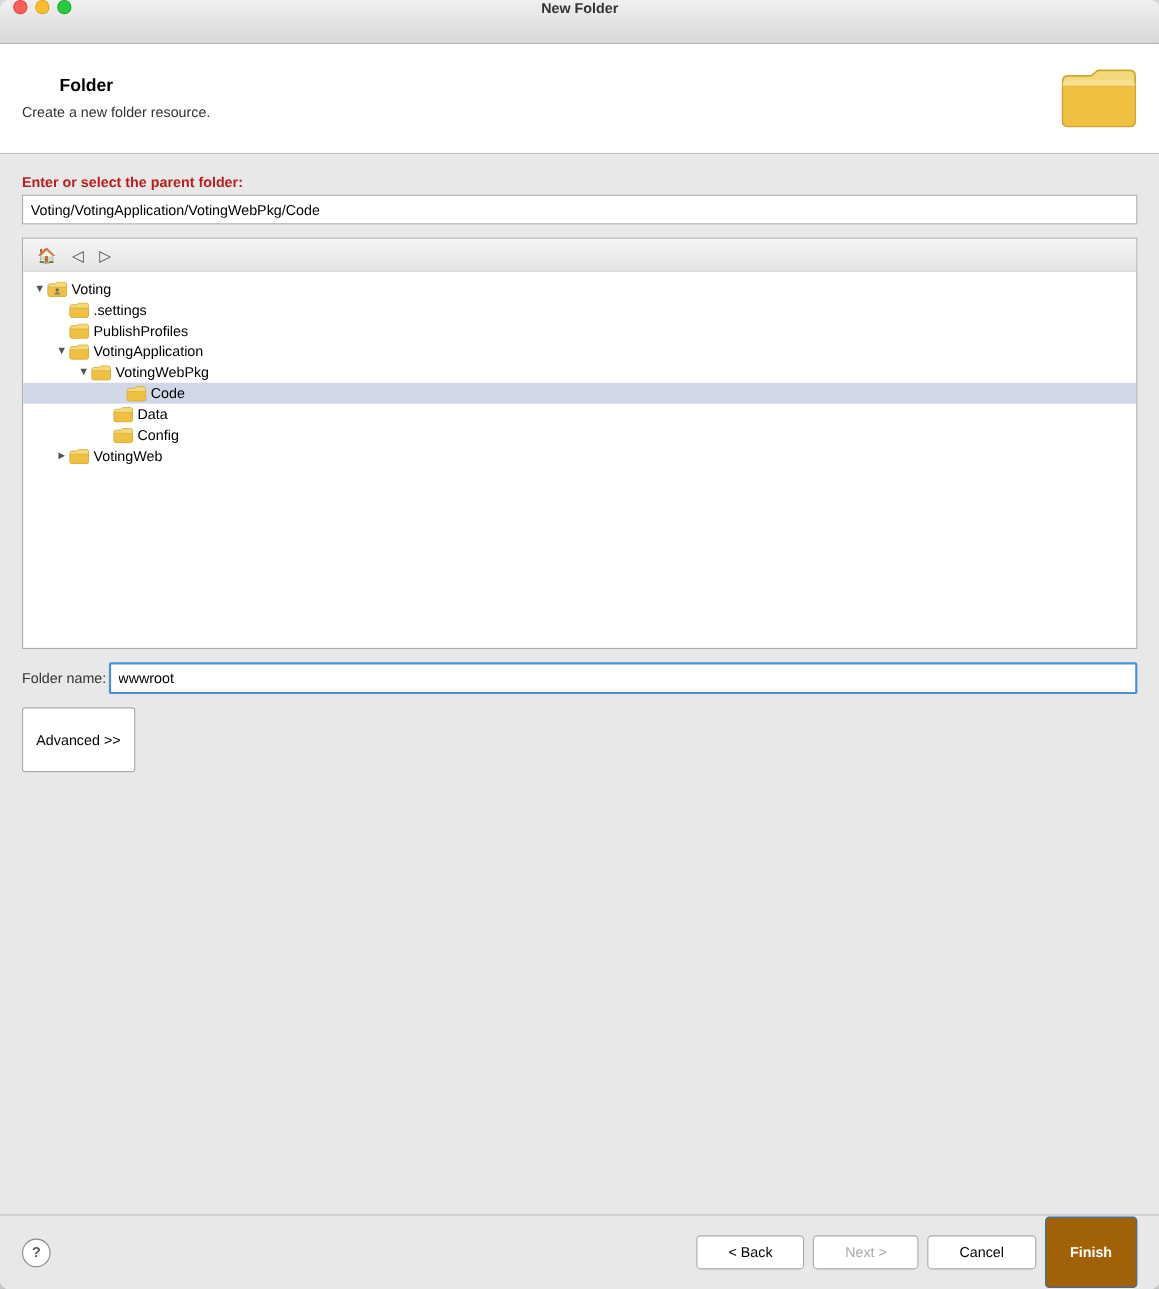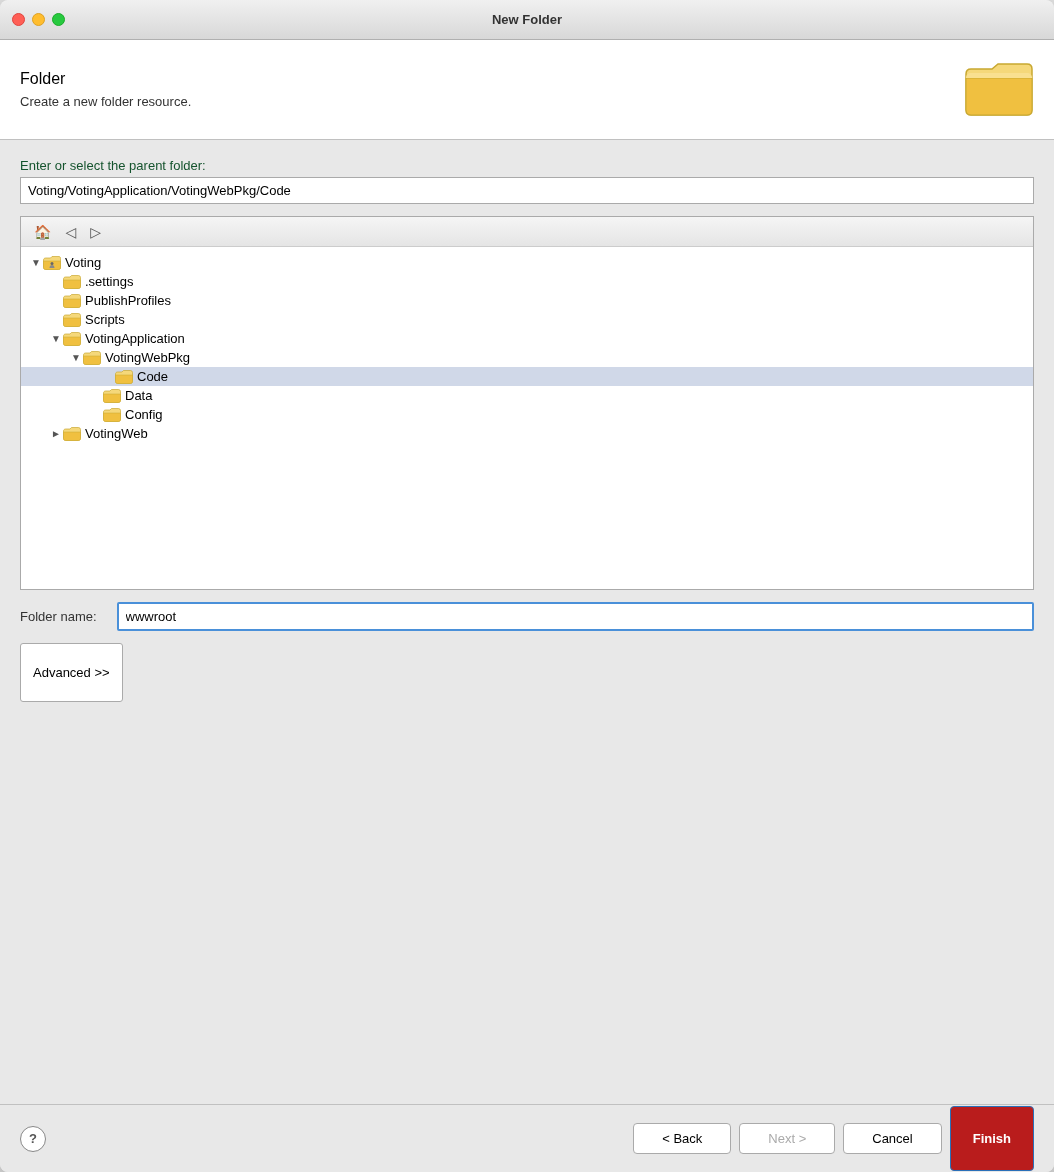--- a/index.html
+++ b/index.html
@@ -14,21 +14,20 @@
       border-radius: 8px;
       overflow: hidden;
       box-shadow: 0 10px 40px rgba(0,0,0,0.4);
     }
 
     
     .titlebar {
       background: linear-gradient(to bottom, #f0f0f0, #d8d8d8);
       height: 40px;
       display: flex;
-      align-items: center;
       justify-content: center;
       position: relative;
       border-bottom: 1px solid #b0b0b0;
       border-radius: 8px 8px 0 0;
       flex-shrink: 0;
     }
     .titlebar-title {
       font-size: 13px;
       font-weight: 600;
       color: #333;
@@ -57,43 +56,45 @@
       padding: 18px 20px 18px 20px;
       display: flex;
       align-items: center;
       justify-content: space-between;
       border-bottom: 1px solid #c0c0c0;
       flex-shrink: 0;
       min-height: 100px;
     }
     .header-text h2 {
       font-size: 16px;
-      font-weight: 400;
+      font-weight: 700;
       color: #000;
       margin-bottom: 6px;
+      margin-left: 34px;
     }
     .header-text p {
       font-size: 13px;
       color: #333;
     }
 
     
     .main-content {
       background: #e8e8e8;
       flex: 1;
       padding: 18px 20px;
       display: flex;
       flex-direction: column;
       gap: 12px;
     }
 
     .label-text {
       font-size: 13px;
-      color: #14532d;
+      color: #b91c1c;
       margin-bottom: 4px;
+      font-weight: bold;
     }
 
     .path-input {
       width: 100%;
       padding: 5px 7px;
       border: 1px solid #aaa;
       background: white;
       font-size: 13px;
       outline: none;
     }
@@ -159,21 +160,21 @@
     }
     .tree-item .item-label {
       font-size: 13px;
       color: #000;
     }
 
     
     .folder-name-row {
       display: flex;
       align-items: center;
-      gap: 20px;
+      gap: 2px;
       flex-shrink: 0;
     }
     .folder-name-label {
       font-size: 13px;
       color: #333;
       white-space: nowrap;
     }
     .folder-name-input {
       flex: 1;
       padding: 5px 7px;
@@ -245,21 +246,21 @@
       color: #000;
       min-width: 80px;
       text-align: center;
     }
     .nav-btn.disabled {
       color: #aaa;
       cursor: default;
     }
 
     .finish-btn {
-      background: #b91c1c;
+      background: #a16207;
       border: 1px solid #2a70b9;
       padding: 24px 22px;
       font-size: 13px;
       cursor: pointer;
       border-radius: 4px;
       color: white;
       font-weight: 600;
       min-width: 80px;
       text-align: center;
     }
@@ -339,29 +340,20 @@
           <span class="indent" style="width: 20px;"></span>
           <span class="toggle"></span>
           <svg class="folder-svg" viewBox="0 0 18 14" xmlns="http://www.w3.org/2000/svg">
         <path d="M0.5 4 C0.5 2.9 1.4 2 2.5 2 L7 2 L8.5 0.5 L15.5 0.5 C16.6 0.5 17.5 1.4 17.5 2.5 L17.5 11.5 C17.5 12.6 16.6 13.5 15.5 13.5 L2.5 13.5 C1.4 13.5 0.5 12.6 0.5 11.5 Z" fill="#f5d87a" stroke="#c8a830" stroke-width="0.7"></path>
         <path d="M0.5 5 L17.5 5 L17.5 11.5 C17.5 12.6 16.6 13.5 15.5 13.5 L2.5 13.5 C1.4 13.5 0.5 12.6 0.5 11.5 Z" fill="#f0c040" stroke="#c8a830" stroke-width="0.5"></path>
       </svg>
           <span class="item-label">PublishProfiles</span>
         </div>
         <div class="tree-item">
           <span class="indent" style="width: 20px;"></span>
-          <span class="toggle"></span>
-          <svg class="folder-svg" viewBox="0 0 18 14" xmlns="http://www.w3.org/2000/svg">
-        <path d="M0.5 4 C0.5 2.9 1.4 2 2.5 2 L7 2 L8.5 0.5 L15.5 0.5 C16.6 0.5 17.5 1.4 17.5 2.5 L17.5 11.5 C17.5 12.6 16.6 13.5 15.5 13.5 L2.5 13.5 C1.4 13.5 0.5 12.6 0.5 11.5 Z" fill="#f5d87a" stroke="#c8a830" stroke-width="0.7"></path>
-        <path d="M0.5 5 L17.5 5 L17.5 11.5 C17.5 12.6 16.6 13.5 15.5 13.5 L2.5 13.5 C1.4 13.5 0.5 12.6 0.5 11.5 Z" fill="#f0c040" stroke="#c8a830" stroke-width="0.5"></path>
-      </svg>
-          <span class="item-label">Scripts</span>
-        </div>
-        <div class="tree-item">
-          <span class="indent" style="width: 20px;"></span>
           <span class="toggle">▼</span>
           <svg class="folder-svg" viewBox="0 0 18 14" xmlns="http://www.w3.org/2000/svg">
         <path d="M0.5 4 C0.5 2.9 1.4 2 2.5 2 L7 2 L8.5 0.5 L15.5 0.5 C16.6 0.5 17.5 1.4 17.5 2.5 L17.5 11.5 C17.5 12.6 16.6 13.5 15.5 13.5 L2.5 13.5 C1.4 13.5 0.5 12.6 0.5 11.5 Z" fill="#f5d87a" stroke="#c8a830" stroke-width="0.7"></path>
         <path d="M0.5 5 L17.5 5 L17.5 11.5 C17.5 12.6 16.6 13.5 15.5 13.5 L2.5 13.5 C1.4 13.5 0.5 12.6 0.5 11.5 Z" fill="#f0c040" stroke="#c8a830" stroke-width="0.5"></path>
       </svg>
           <span class="item-label">VotingApplication</span>
         </div>
         <div class="tree-item">
           <span class="indent" style="width: 40px;"></span>
           <span class="toggle">▼</span>

